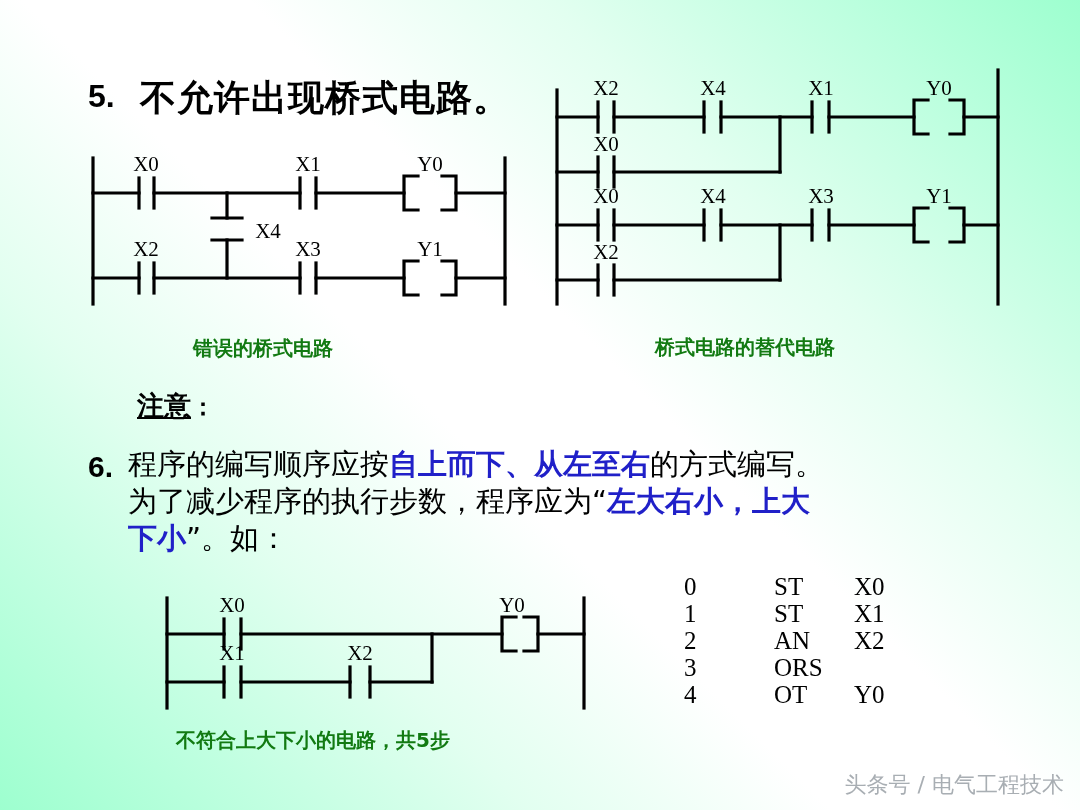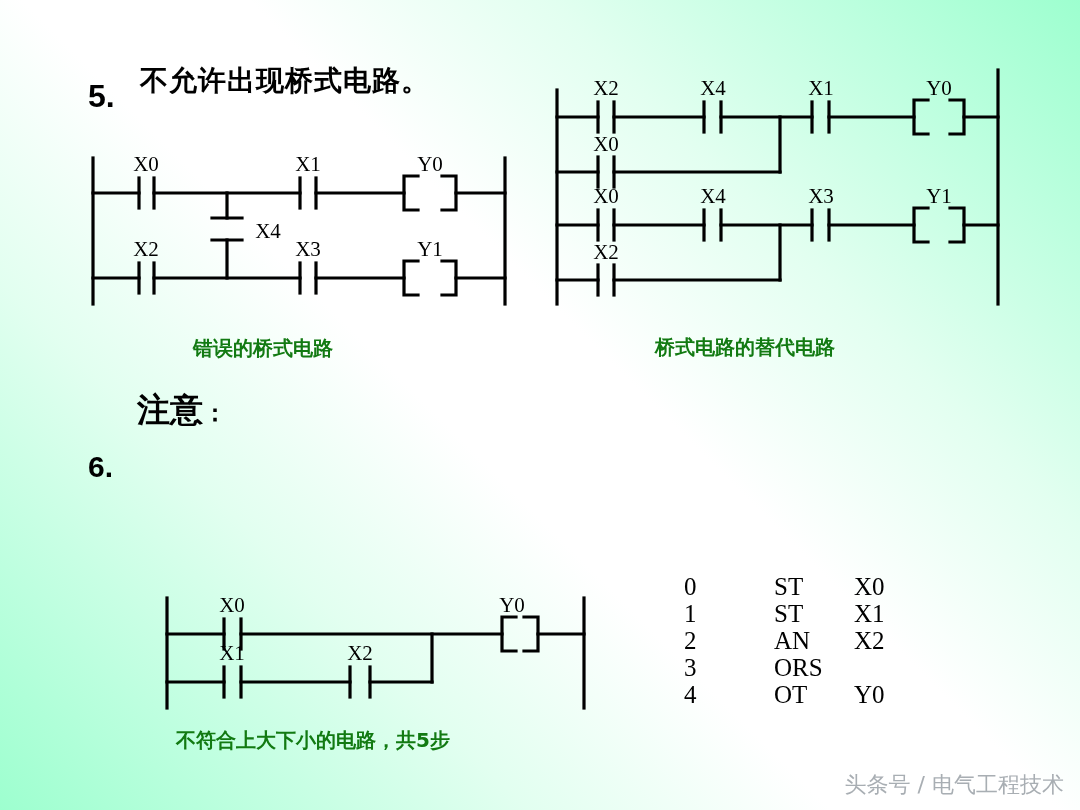--- a/index.html
+++ b/index.html
@@ -36,21 +36,21 @@
     color: #000000;
   }
   .heading-cn {
     position: absolute;
     font-family: "DejaVu Sans", sans-serif;
     font-weight: bold;
     color: #000000;
     white-space: nowrap;
   }
   #h5-num { left: 88px;  top: 78px;  font-size: 32px; }
-  #h5-txt { left: 140px; top: 62px;  font-size: 28px; letter-spacing: 1px; }
+  #h5-txt { left: 140px; top: 74px;  font-size: 36px; letter-spacing: 1px; }
 
   #h6-num { left: 88px;  top: 450px; font-size: 30px; }
   #h6-body {
     position: absolute;
     left: 128px;
     top: 446px;
     width: 900px;
     font-family: "DejaVu Sans", sans-serif;
     font-size: 29px;
     line-height: 37px;
@@ -77,22 +77,23 @@
     position: absolute;
     left: 137px;
     top: 388px;
     display: flex;
     align-items: baseline;
     white-space: nowrap;
   }
   #note-label {
     font-family: "DejaVu Sans", sans-serif;
     font-weight: bold;
-    font-size: 33px;
-    color: #000000;
+    font-size: 27px;
+    color: #000000;
+    text-decoration: underline;
   }
   #note-colon {
     font-family: "DejaVu Sans", sans-serif;
     font-weight: bold;
     font-size: 24px;
     color: #000000;
     margin-right: 2px;
   }
   #note-text {
     font-family: "DejaVu Sans", sans-serif;
@@ -277,20 +278,25 @@
 
   <div class="caption-green" id="cap-right">桥式电路的替代电路</div>
   <div class="caption-green" id="cap-left">错误的桥式电路</div>
 
   <div id="note-row">
     <span id="note-label">注意</span>
     <span id="note-colon">：</span>
   </div>
 
   <div class="item-num" id="h6-num">6.</div>
+  <div id="h6-body">
+    <span>程序的编写顺序应按</span><span class="blue">自上而下、从左至右</span><span>的方式编写。</span><br>
+    <span>为了减少程序的执行步数，程序应为“</span><span class="blue">左大右小，上大</span><br>
+    <span class="blue">下小</span><span>”。如：</span>
+  </div>
 
   <div class="ladder" id="ladder-example" style="left:160px; top:594px;">
     <svg width="440" height="122" viewBox="0 0 440 122">
       <g stroke="#000000" stroke-width="3.2" fill="none" stroke-linecap="square">
 
         <line x1="7" y1="4" x2="7" y2="114"></line>
 
         <line x1="424" y1="4" x2="424" y2="114"></line>
 
         <line x1="7" y1="40" x2="64" y2="40"></line>

